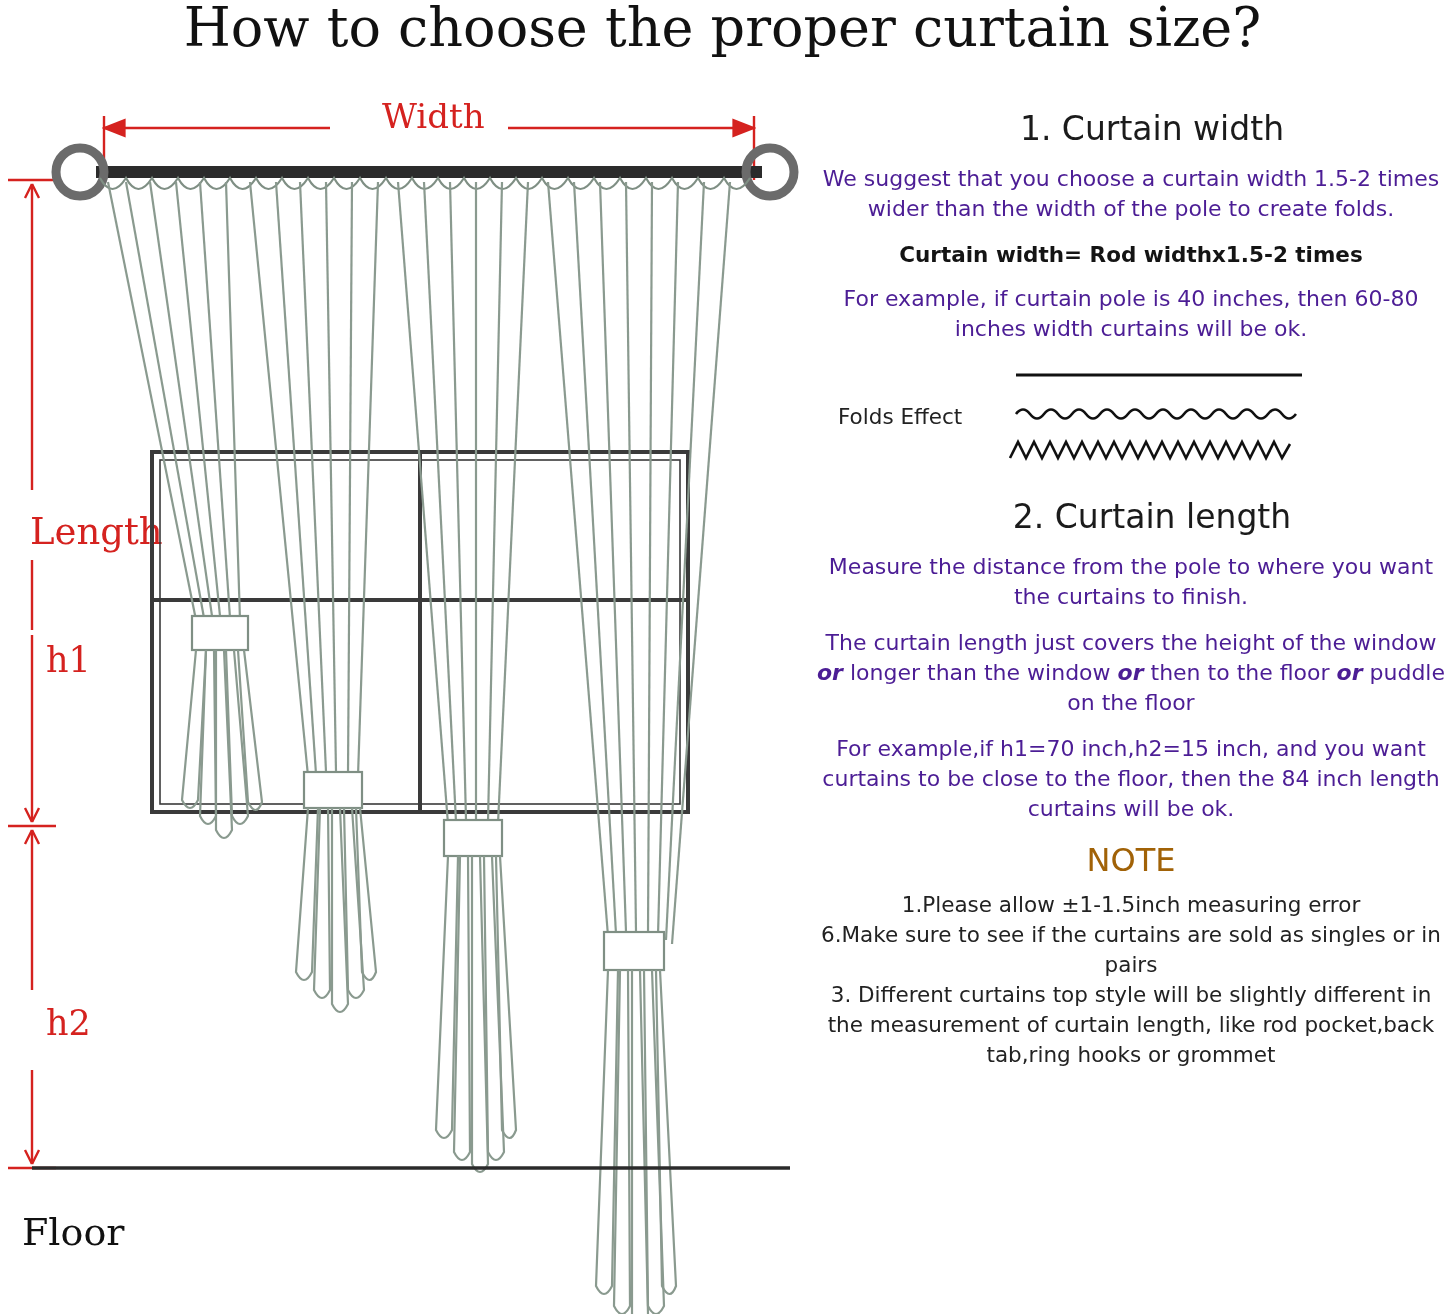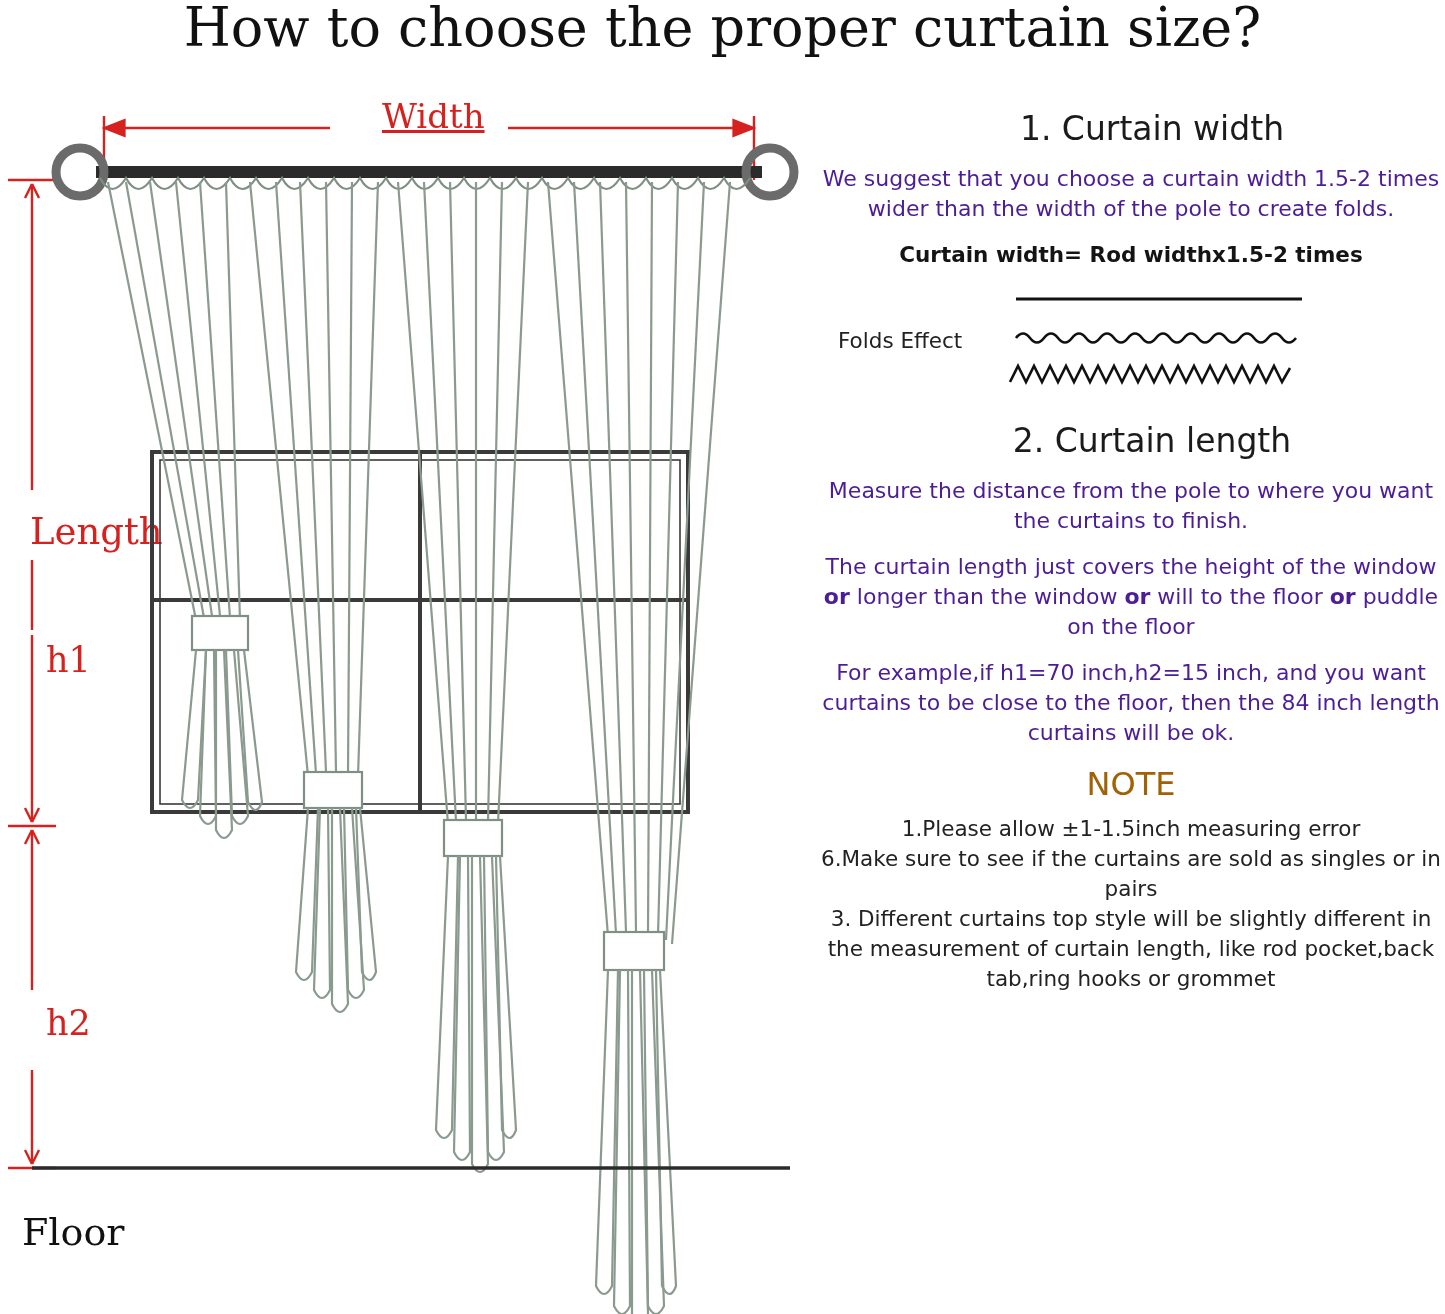--- a/index.html
+++ b/index.html
@@ -71,20 +71,21 @@
     padding-left: 42px;
   }
   .p {
     font-size: 22px;
     line-height: 30px;
     color: #4c1d95;
     margin: 0 0 16px 0;
   }
   .p b {
     font-weight: 700;
+    font-style: italic;
   }
   .bold-line {
     font-size: 21.5px;
     line-height: 30px;
     font-weight: 700;
     color: #141414;
     margin: 15px 0 14px 0;
   }
 
   
@@ -255,30 +256,31 @@
       <path d="M644 910 L648 1246 q8 16 16 0 L652 910"></path>
       <path d="M656 910 L662 1226 q8 16 14 0 L660 910"></path>
     </g>
 
     <line x1="32" y1="1108" x2="790" y2="1108" stroke="#2b2b2b" stroke-width="3.4"></line>
   </svg>
 
   <div class="floor-label">Floor</div>
 </div>
 
-<div style="position:absolute; left:382px; top:96px; font-family:'DejaVu Serif',serif; font-size:34px; color:#d5221f;text-decoration:underline;">Width</div>
+<div style="position:absolute; left:382px; top:96px; font-family:'DejaVu Serif',serif; font-size:34px; color:#d5221f;">Width</div>
 
 <div id="rightcol">
 
   <div class="h-sec indent">1. Curtain width</div>
 
   <p class="p">We suggest that you choose a curtain width 1.5-2 times wider than the width of the pole to create folds.</p>
 
   <div class="bold-line">Curtain width= Rod widthx1.5-2 times</div>
 
+  <p class="p">For example, if curtain pole is 40 inches, then 60-80 inches width curtains will be ok.</p>
 
   <div id="folds">
     <div class="folds-label">Folds Effect</div>
     <div class="fold-rows">
       <div class="fold-row">
         <svg class="fold-wave" width="290" height="30" viewBox="0 0 290 30" xmlns="http://www.w3.org/2000/svg">
           <line x1="2" y1="15" x2="288" y2="15" stroke="#111" stroke-width="3"></line>
         </svg>
 
       </div>
@@ -294,21 +296,21 @@
         </svg>
 
       </div>
     </div>
   </div>
 
   <div class="h-sec indent">2. Curtain length</div>
 
   <p class="p">Measure the distance from the pole to where you want the curtains to finish.</p>
 
-  <p class="p"><span>The curtain length just covers the height of the window </span><b>or</b><span> longer than the window </span><b>or</b><span> will to the floor </span><b>or</b><span> puddle on the floor</span></p>
+  <p class="p"><span>The curtain length just covers the height of the window </span><b>or</b><span> longer than the window </span><b>or</b><span> then to the floor </span><b>or</b><span> puddle on the floor</span></p>
 
   <p class="p">For example,if h1=70 inch,h2=15 inch, and you want curtains to be close to the floor, then the 84 inch length curtains will be ok.</p>
 
   <div id="note-h">NOTE</div>
   <p class="note-p">1.Please allow ±1-1.5inch measuring error</p>
   <p class="note-p">6.Make sure to see if the curtains are sold as singles or in pairs</p>
   <p class="note-p">3. Different curtains top style will be slightly different in the measurement of curtain length, like rod pocket,back tab,ring hooks or grommet</p>
 </div>
 
 </body></html>

